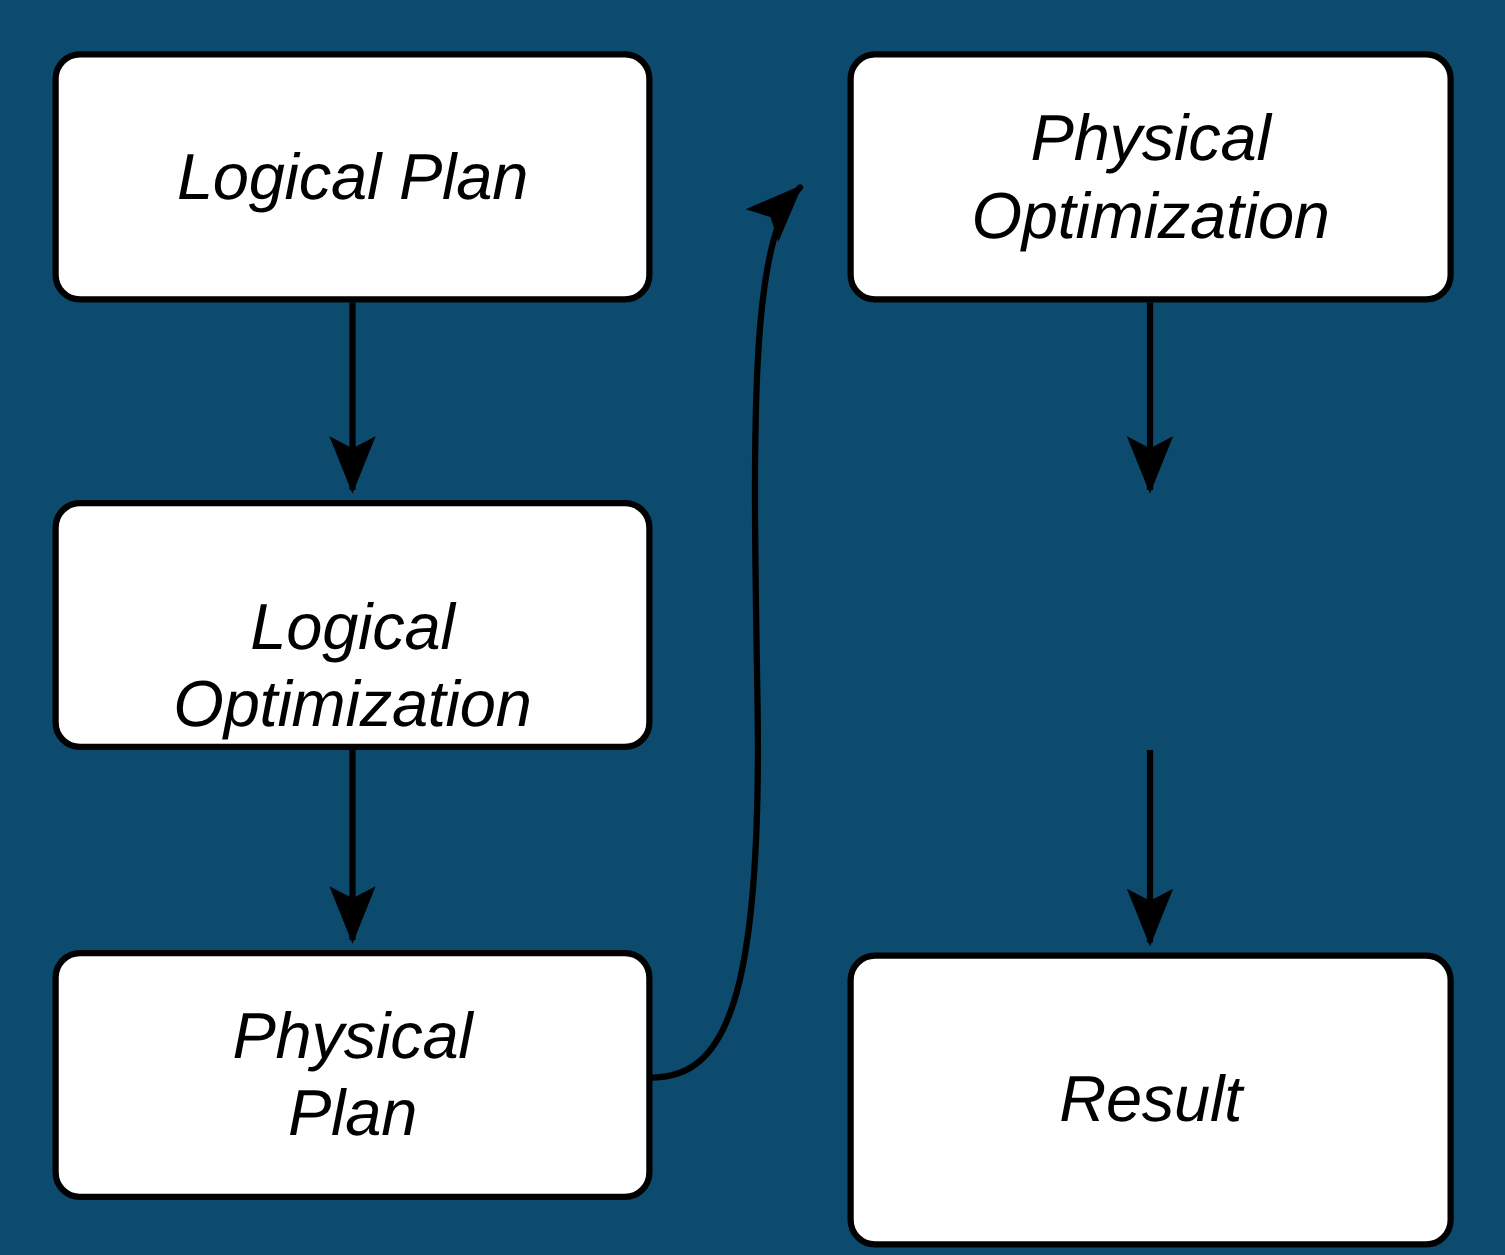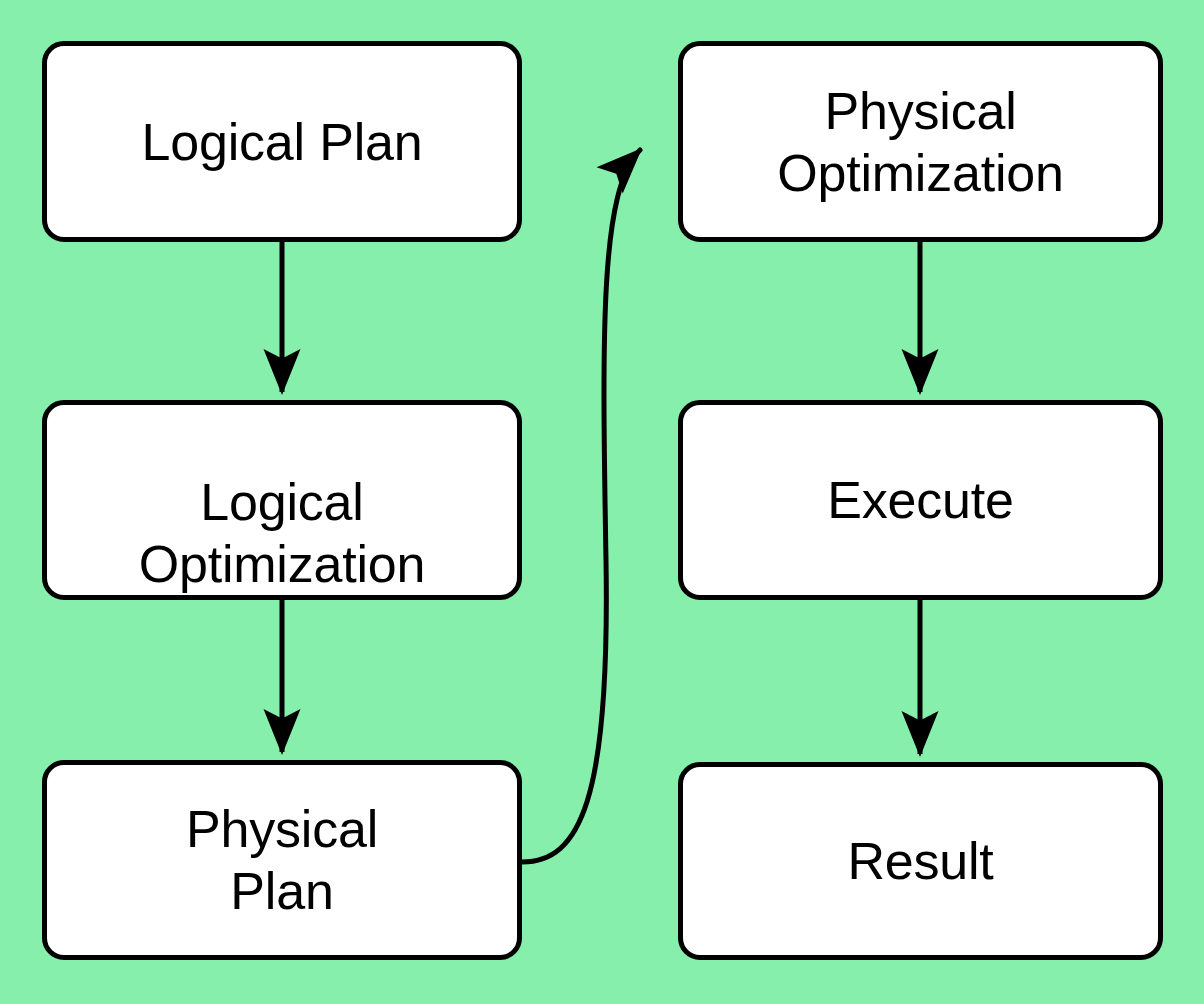--- a/index.html
+++ b/index.html
@@ -5,23 +5,24 @@
 <style>
   html, body {
     margin: 0;
     padding: 0;
     background: #ffffff;
   }
   #canvas {
     position: relative;
     width: 1204px;
     height: 1004px;
-    background: #86efac;
+    background: #0c4a6e;
     overflow: hidden;
     font-family: "Liberation Sans", sans-serif;
+    font-style: italic;
   }
   #flow-svg {
     position: absolute;
     left: 0;
     top: 0;
     width: 1204px;
     height: 1004px;
     display: block;
   }
   .node {
@@ -45,21 +46,21 @@
     white-space: pre-line;
     padding: 0 10px;
   }
   
   #node-logical-plan        { left: 42px;  top: 41px;  width: 480px; height: 201px; }
   #node-logical-optimization{ left: 42px;  top: 400px; width: 480px; height: 200px; align-items: flex-end; }
   #node-physical-plan       { left: 42px;  top: 760px; width: 480px; height: 200px; }
   
   #node-physical-optimization { left: 678px; top: 41px;  width: 485px; height: 201px; }
   #node-execute               { left: 678px; top: 400px; width: 485px; height: 200px; }
-  #node-result                { left: 678px; top: 762px; width: 485px; height: 198px; }
+  #node-result                { left: 678px; top: 762px; width: 485px; height: 236px; }
 </style>
 </head>
 <body>
 
 <div id="canvas">
 
   <svg id="flow-svg" viewBox="0 0 1204 1004">
     <defs>
       <marker id="arrowhead" markerWidth="10" markerHeight="8" refX="9.0" refY="4" orient="auto" markerUnits="strokeWidth">
         <path d="M 0.4 0.3 L 9.6 4 L 0.4 7.7 L 2.3 4 Z" fill="#000000"></path>
@@ -99,21 +100,18 @@
   <div class="node" id="node-physical-plan">
     <span class="node-label">Physical
 Plan</span>
   </div>
 
   <div class="node" id="node-physical-optimization">
     <span class="node-label">Physical
 Optimization</span>
   </div>
 
-  <div class="node" id="node-execute">
-    <span class="node-label">Execute</span>
-  </div>
 
   <div class="node" id="node-result">
     <span class="node-label">Result</span>
   </div>
 
 </div>
 
 </body></html>

